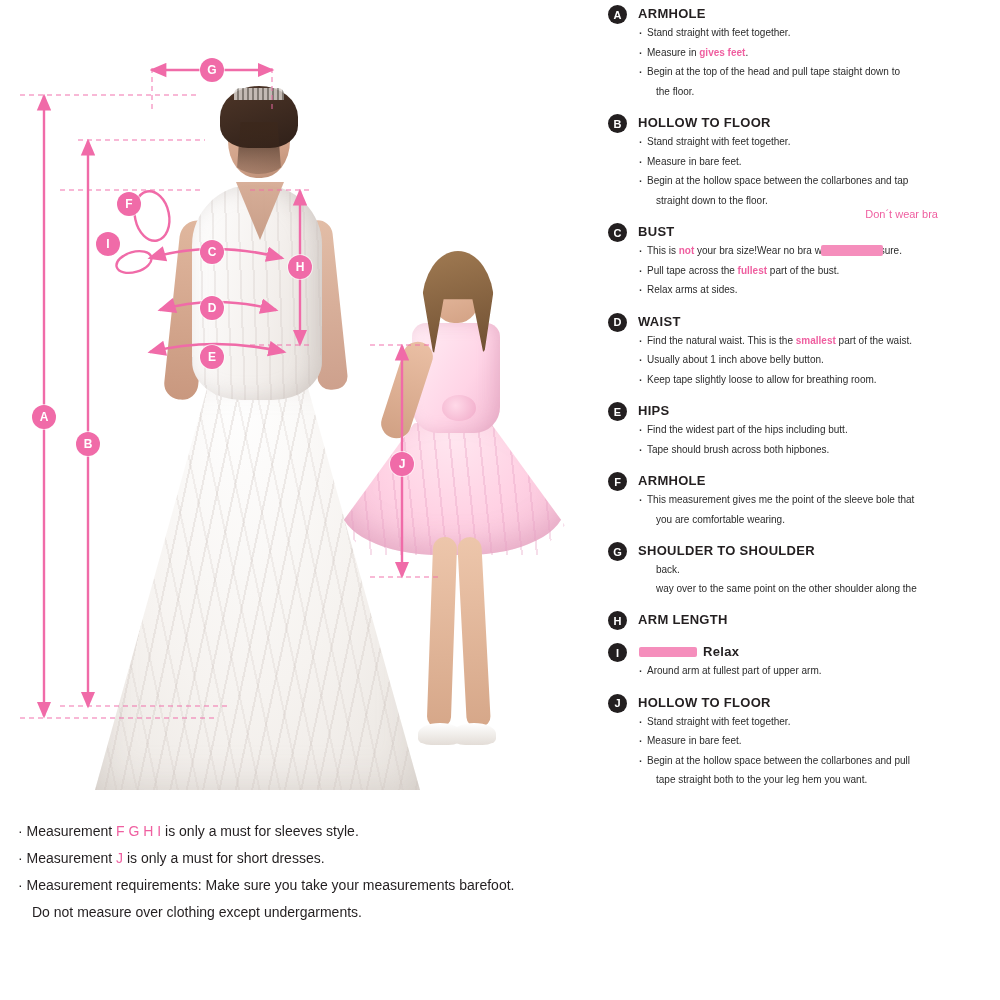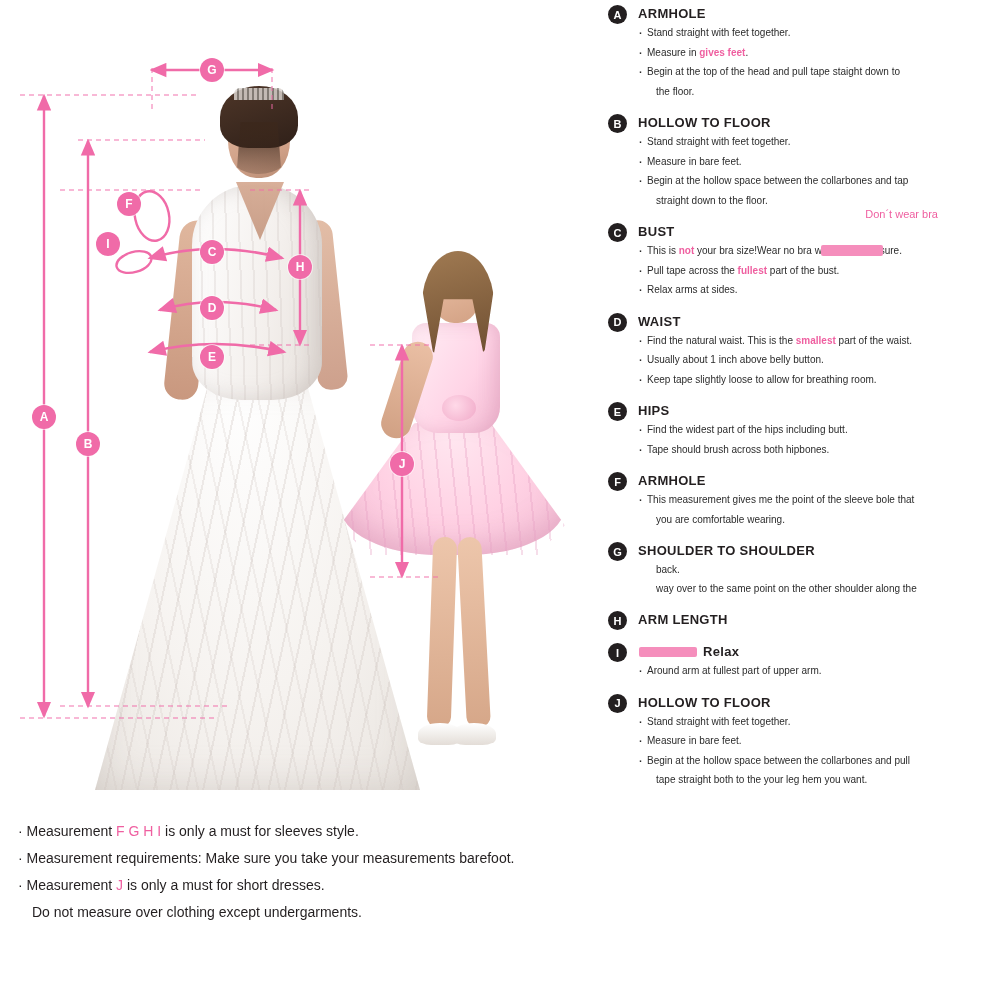--- a/index.html
+++ b/index.html
@@ -311,24 +311,24 @@
         <div class="badge" style="left:76px; top:432px;">B</div>
         <div class="badge" style="left:390px; top:452px;">J</div>
       </div>
     </div>
 
     <div class="notes">
       <div>
         <span>·&nbsp;</span><span>Measurement </span><span class="pink">F G H I</span><span> is only a must for sleeves style.</span>
       </div>
       <div>
+        <span>·&nbsp;</span><span>Measurement </span><span class="pink">J</span><span> is only a must for short dresses.</span>
+      </div>
+      <div>
         <span>·&nbsp;</span><span>Measurement requirements: Make sure you take your measurements barefoot.</span>
-      </div>
-      <div>
-        <span>·&nbsp;</span><span>Measurement </span><span class="pink">J</span><span> is only a must for short dresses.</span>
       </div>
       <div class="ind">Do not measure over clothing except undergarments.</div>
     </div>
   </div>
 
   <div class="right">
 
     <div class="section">
       <div class="sec-badge">A</div>
       <div class="sec-title">ARMHOLE</div>

